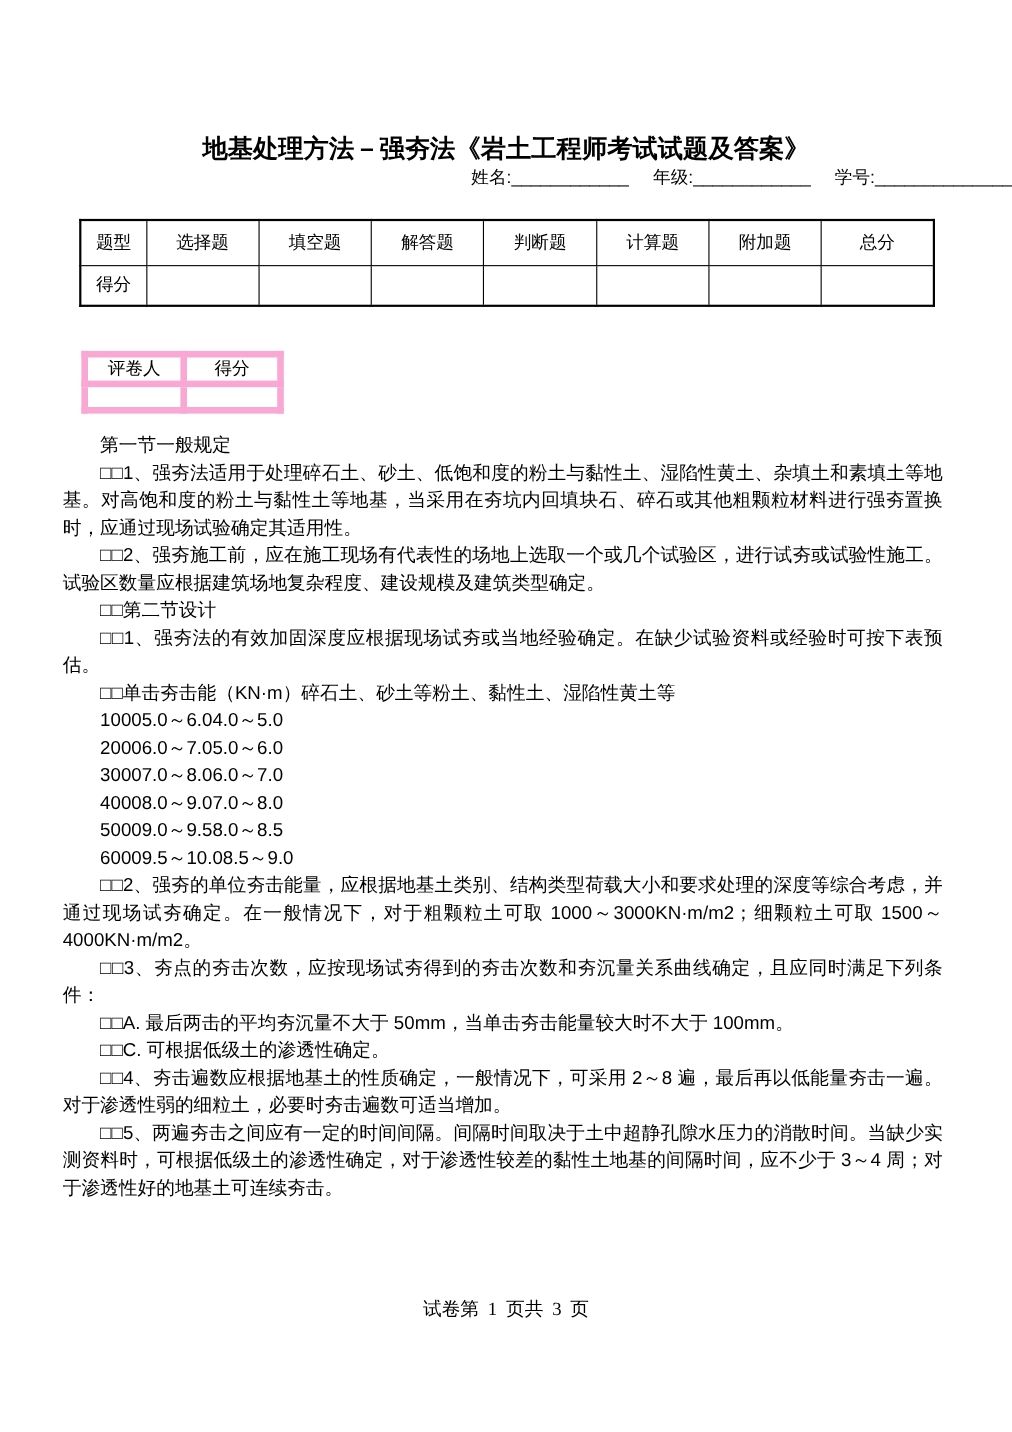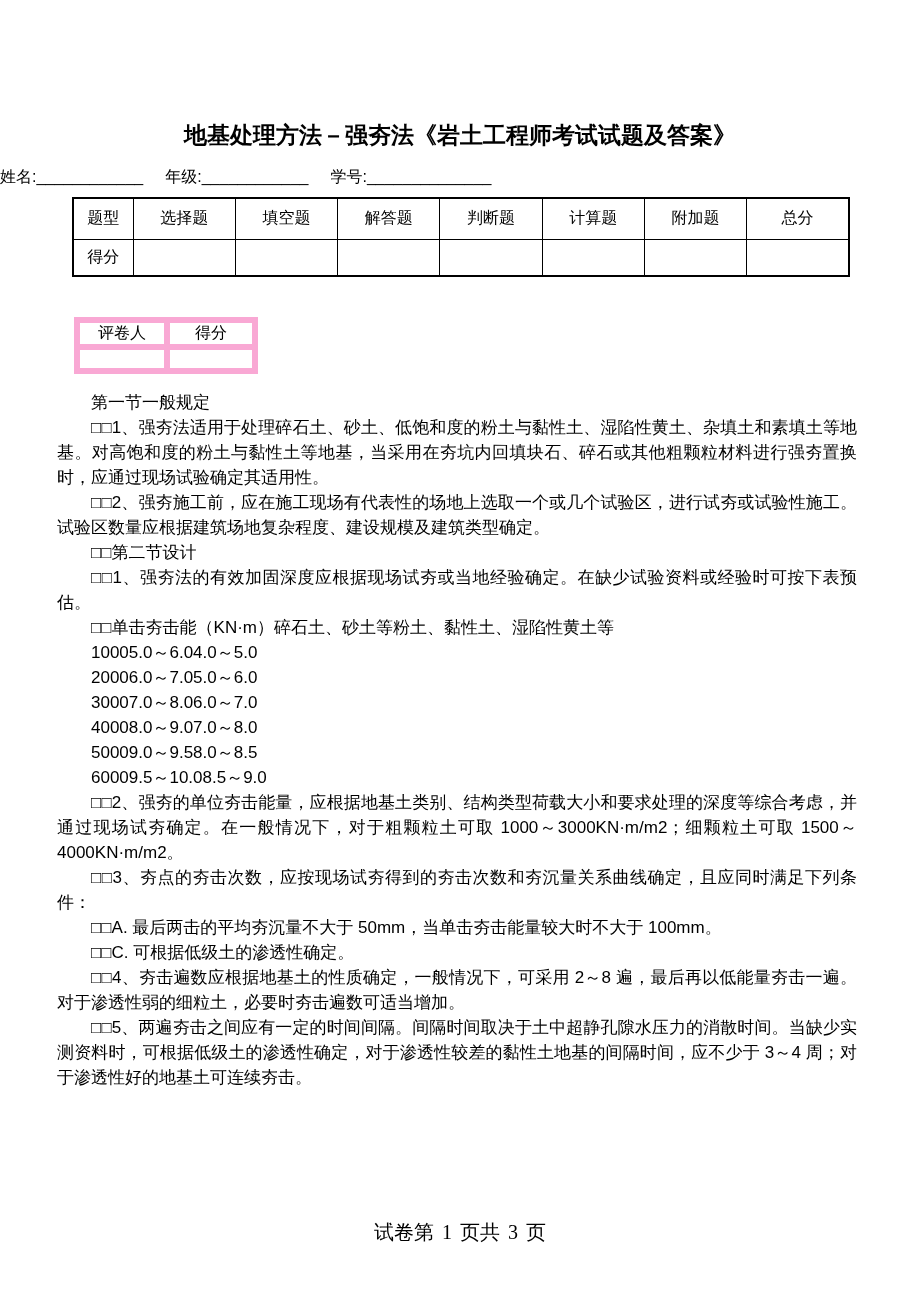--- a/index.html
+++ b/index.html
@@ -13,32 +13,32 @@
     overflow: hidden;
   }
   .title {
     margin-top: 120px;
     text-align: center;
     font-size: 23px;
     font-weight: bold;
     line-height: 30px;
   }
   .student-line {
-    margin-top: 15px;
+    margin-top: 0;
     display: flex;
-    justify-content: flex-start;
+    justify-content: flex-end;
     gap: 22px;
     font-size: 16px;
     line-height: 24px;
   }
   .student-field { white-space: nowrap; }
   .student-field .blank { letter-spacing: 0; }
   table { border-collapse: collapse; }
   .score-table {
-    margin: 8px 0 0 72px;
+    margin: 25px 0 0 72px;
     width: 778px;
     table-layout: fixed;
     border: 2px solid #000;
     padding-left: 44px;
   }
   .score-table td {
     border: 1px solid #000;
     text-align: center;
     vertical-align: middle;
     font-size: 16px;
@@ -65,25 +65,25 @@
     line-height: 25px;
     text-align: justify;
   }
   .body-text p {
     text-indent: 2em;
     margin: 0;
   }
   .footer {
     position: absolute;
     left: 0;
-    top: 1220px;
+    top: 1178px;
     width: 100%;
     text-align: center;
     font-family: "Liberation Serif", "DejaVu Serif", serif;
-    font-size: 20px;
+    font-size: 17px;
     line-height: 24px;
   }
   .footer span { margin: 0 4px; display: inline-block; }
 </style>
 </head>
 <body>
 
 <div class="title">地基处理方法－强夯法《岩土工程师考试试题及答案》</div>
 
 <div class="student-line">

